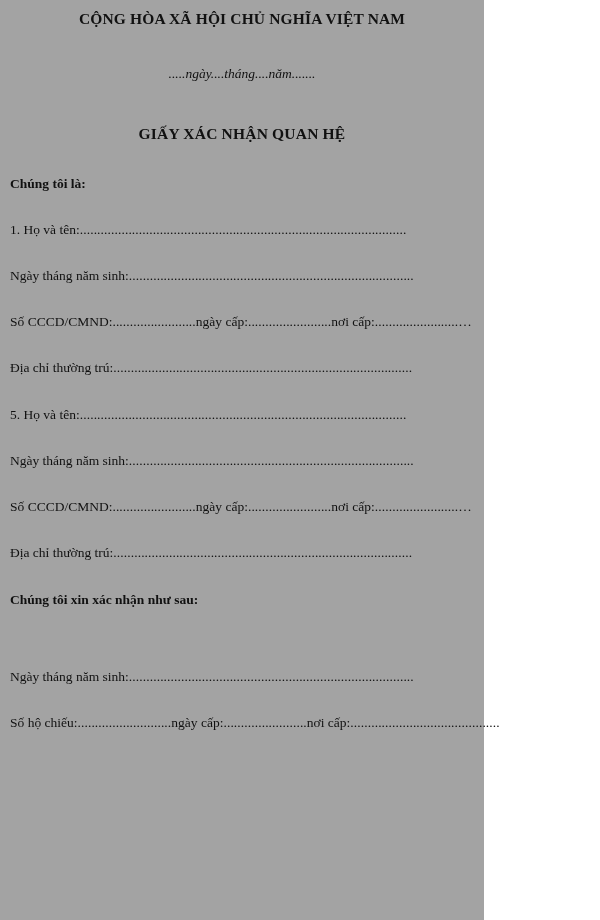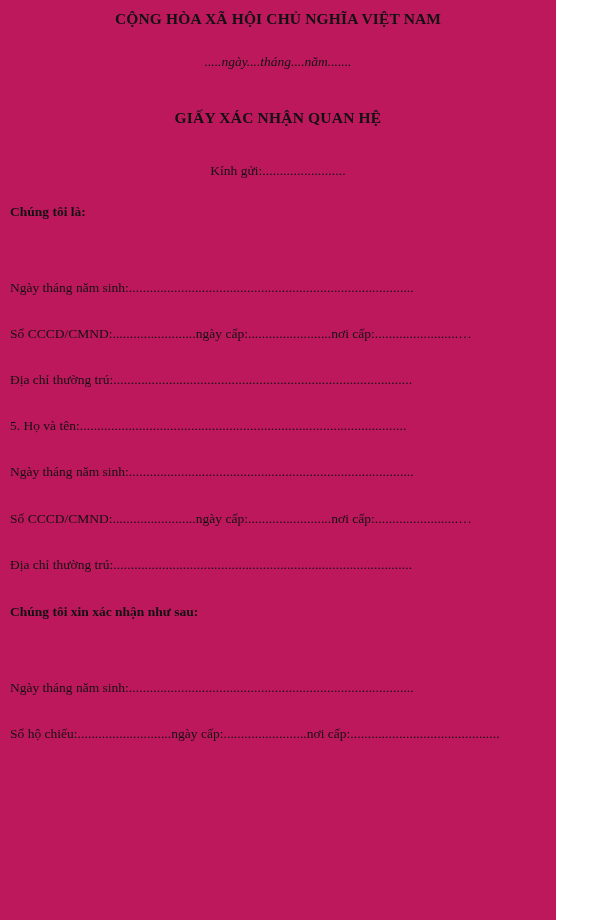--- a/index.html
+++ b/index.html
@@ -12,24 +12,24 @@
     width: 600px;
     height: 920px;
     position: relative;
     overflow: hidden;
     font-family: "Liberation Serif", "DejaVu Serif", serif;
     color: #111111;
     -webkit-font-smoothing: antialiased;
   }
 
   .page {
-    width: 556px;
+    width: 484px;
     height: 920px;
     position: relative;
-    background: #be185d;
+    background: #a3a3a3;
     box-sizing: border-box;
   }
 
   
   .header {
     text-align: center;
   }
   .national-title {
     font-size: 15.5px;
     font-weight: bold;
@@ -41,21 +41,21 @@
   .national-motto {
     font-size: 14px;
     font-weight: bold;
     margin: 0;
     padding-top: 14px;
     line-height: 1.25;
   }
   .date-line {
     font-size: 13.5px;
     font-style: italic;
-    margin: 0;
+    margin: 12px;
     padding-top: 26px;
     line-height: 1.25;
   }
   .doc-title {
     font-size: 15.5px;
     font-weight: bold;
     letter-spacing: 0.2px;
     margin: 8px;
     padding-top: 29px;
     line-height: 1.25;
@@ -102,31 +102,31 @@
 <div class="page">
 
   <div class="header">
     <p class="national-title">CỘNG HÒA XÃ HỘI CHỦ NGHĨA VIỆT NAM</p>
 
 
     <p class="date-line">.....ngày....tháng....năm.......</p>
 
     <p class="doc-title">GIẤY XÁC NHẬN QUAN HỆ</p>
 
-    <p class="recipient-line">
-      <span class="label">Kính gửi:</span><span class="dots">........................</span>
-    </p>
   </div>
 
   <div class="body-block">
 
     <p class="section-heading">Chúng tôi là:</p>
 
     <div class="sp-heading-to-field"></div>
 
+    <p class="field-row">
+      <span class="label">1. Họ và tên:</span><span class="dots">..............................................................................................</span>
+    </p>
 
     <div class="sp-field"></div>
 
     <p class="field-row">
       <span class="label">Ngày tháng năm sinh:</span><span class="dots">..................................................................................</span>
     </p>
 
     <div class="sp-field"></div>
 
     <p class="field-row">

